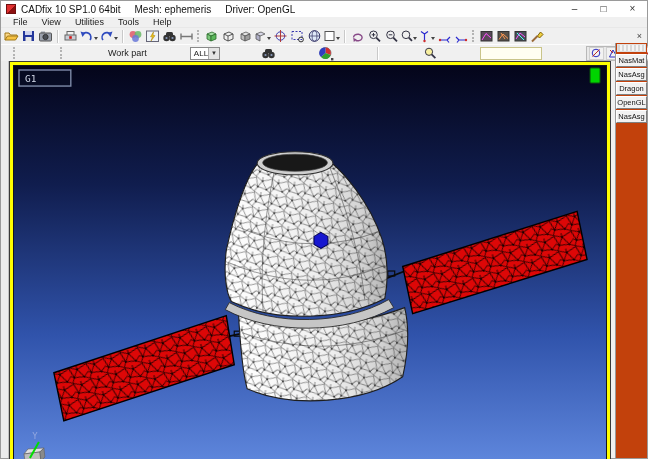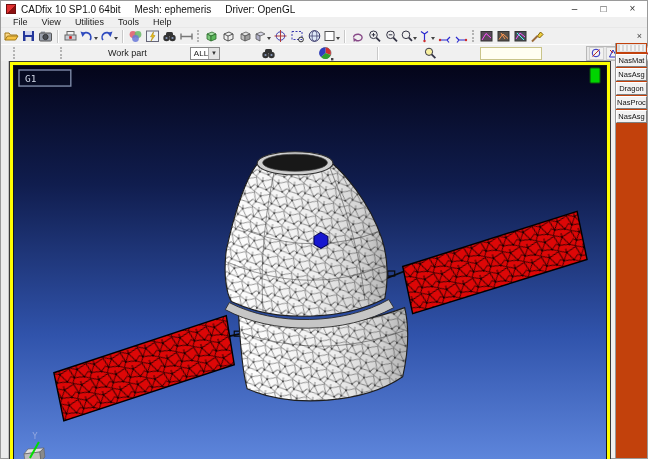--- a/index.html
+++ b/index.html
@@ -446,18 +446,18 @@
 
         </div>
       </div>
     </div>
 
     <div class="rpanel" style="top:-18px;">
       <div class="rhatch"></div>
       <button class="nbtn">NasMat</button>
       <button class="nbtn">NasAsg</button>
       <button class="nbtn">Dragon</button>
-      <button class="nbtn">NasProc</button>
+      <button class="nbtn">OpenGL</button>
       <button class="nbtn">NasAsg</button>
     </div>
   </div>
 
 </div>
 
 </body></html>

